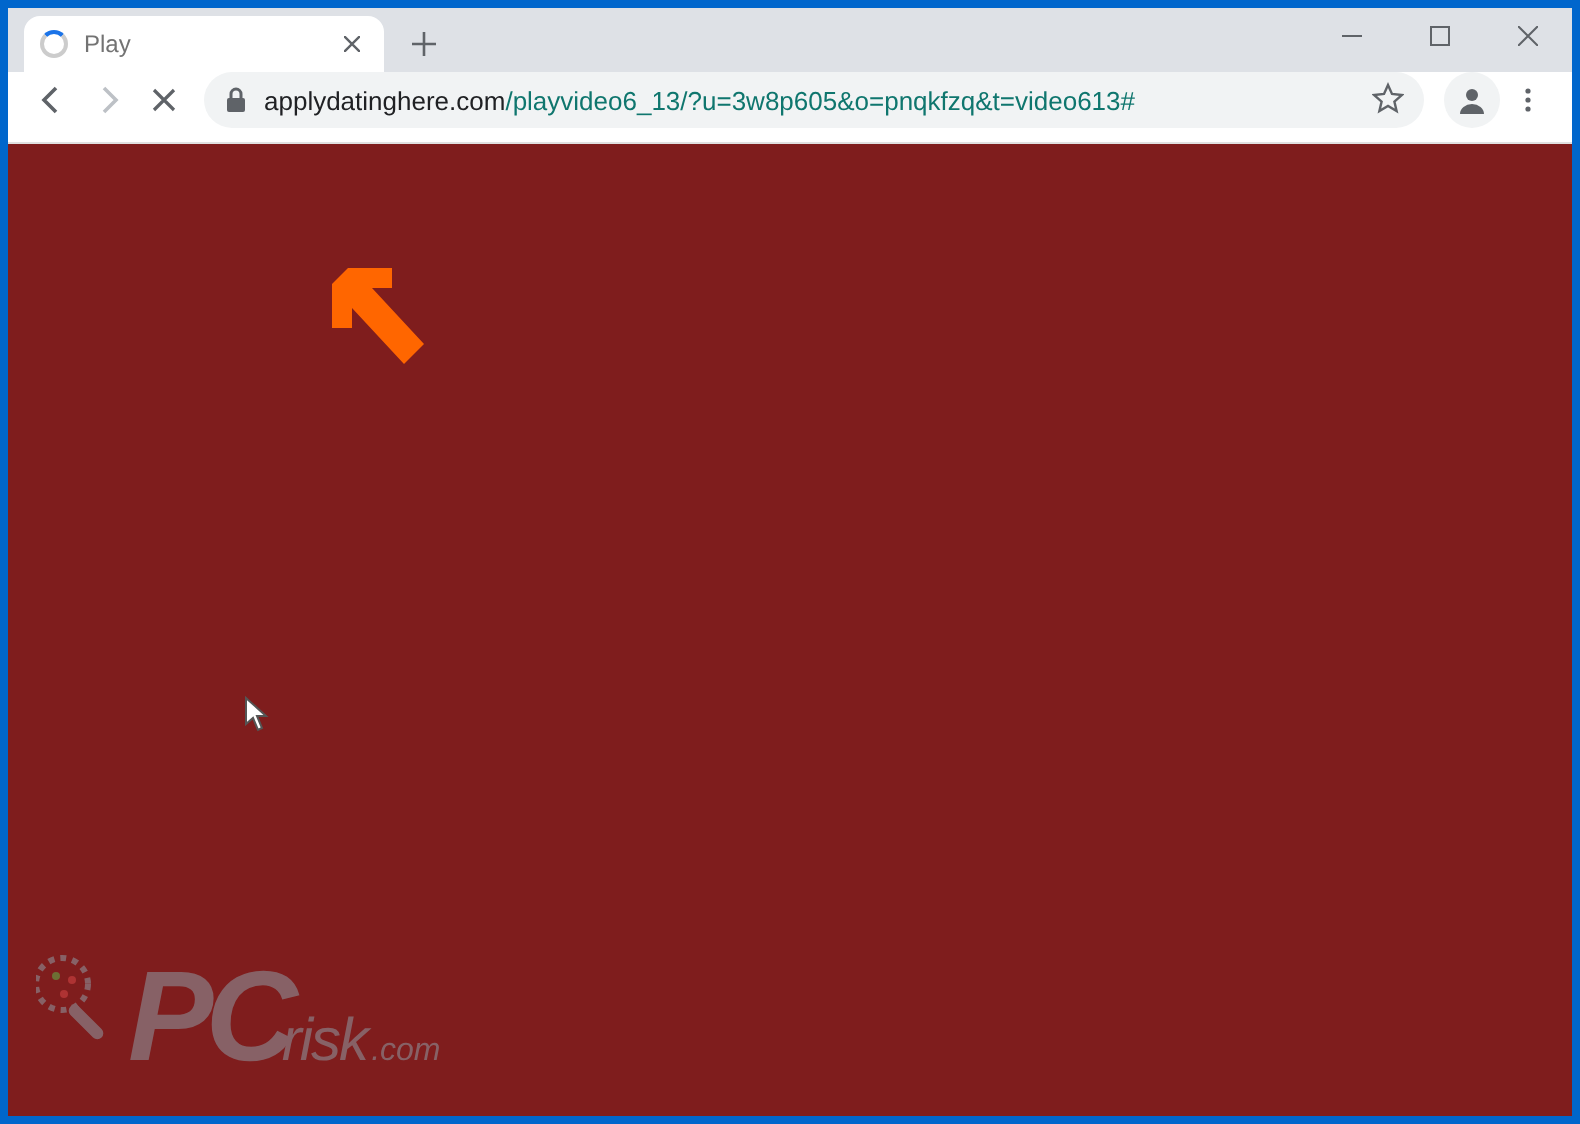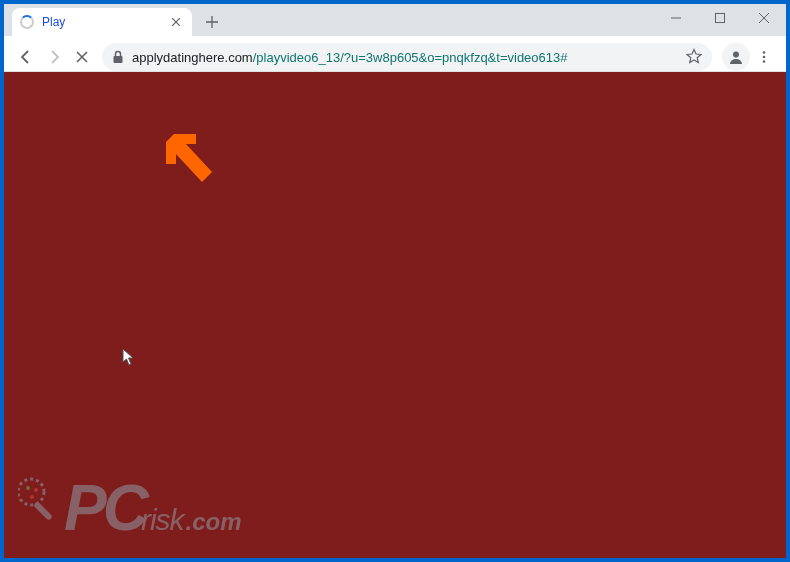--- a/index.html
+++ b/index.html
@@ -31,21 +31,21 @@
       height: 28px;
       background: #fff;
       border-radius: 8px 8px 0 0;
       display: flex;
       align-items: center;
       padding: 0 8px;
       margin-left: 8px;
       width: 180px;
       position: relative;
       font-size: 12px;
-      color: #1d4ed8;
+      color: #737373;
     }
     .tab-spinner {
       width: 14px;
       height: 14px;
       border: 2px solid #ccc;
       border-top-color: #1a73e8;
       border-radius: 50%;
       margin-right: 8px;
       animation: spin 1s linear infinite;
     }
@@ -88,21 +88,21 @@
       align-items: center;
       justify-content: center;
       color: #5f6368;
       cursor: pointer;
     }
     .toolbar {
       height: 36px;
       background: #fff;
       border-bottom: 1px solid #e0e0e0;
       display: flex;
-      align-items: flex-end;
+      align-items: flex-start;
       padding: 0 8px;
       gap: 0;
     }
     .nav-btn {
       width: 28px;
       height: 28px;
       display: flex;
       align-items: center;
       justify-content: center;
       border-radius: 50%;
@@ -196,25 +196,24 @@
       line-height: 1;
     }
     .wm-risk {
       font-size: 30px;
       font-style: italic;
       color: #8e9aa3;
       letter-spacing: -1px;
       margin-left: -4px;
     }
     .wm-com {
-      font-size: 24px;
+      font-size: 16px;
       font-style: italic;
       color: #8e9aa3;
       margin-left: 2px;
-      font-weight: bold;
     }
     .url-text { display: flex; white-space: nowrap; overflow: hidden; }
   </style>
 </head>
 <body>
 
 <div class="browser-window">
   <div class="titlebar">
     <div class="tab">
       <div class="tab-spinner"></div>

